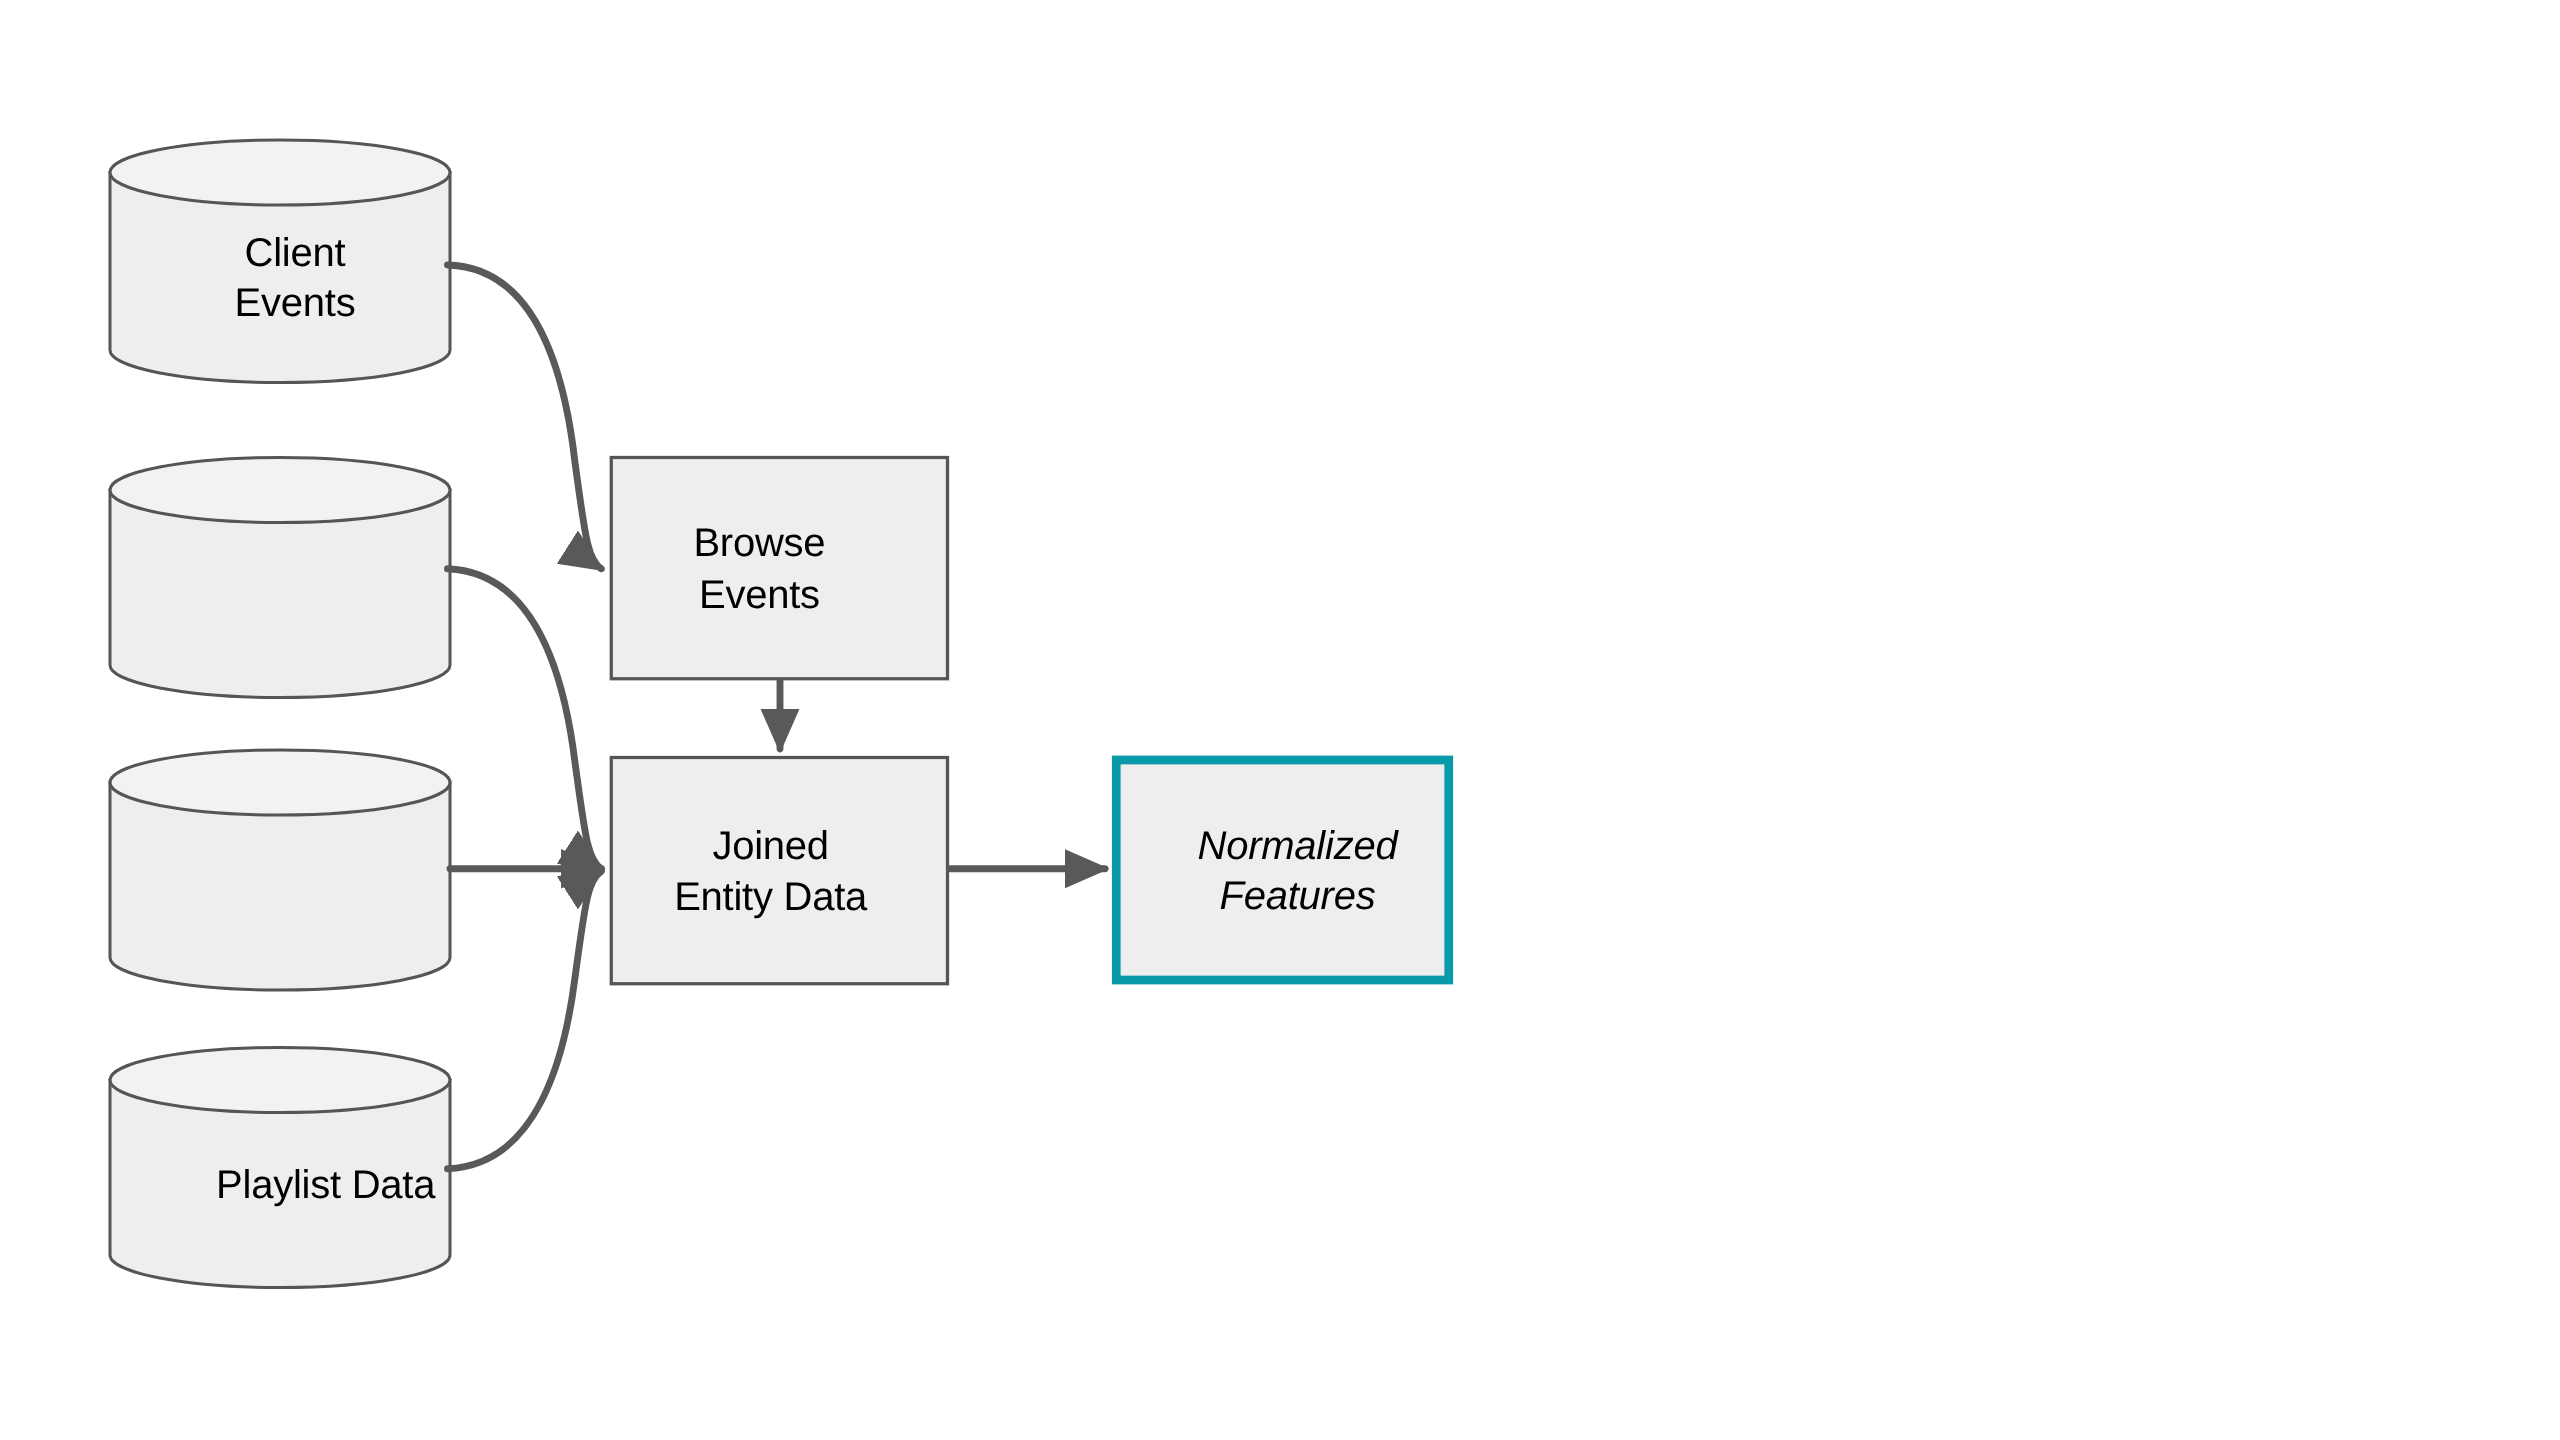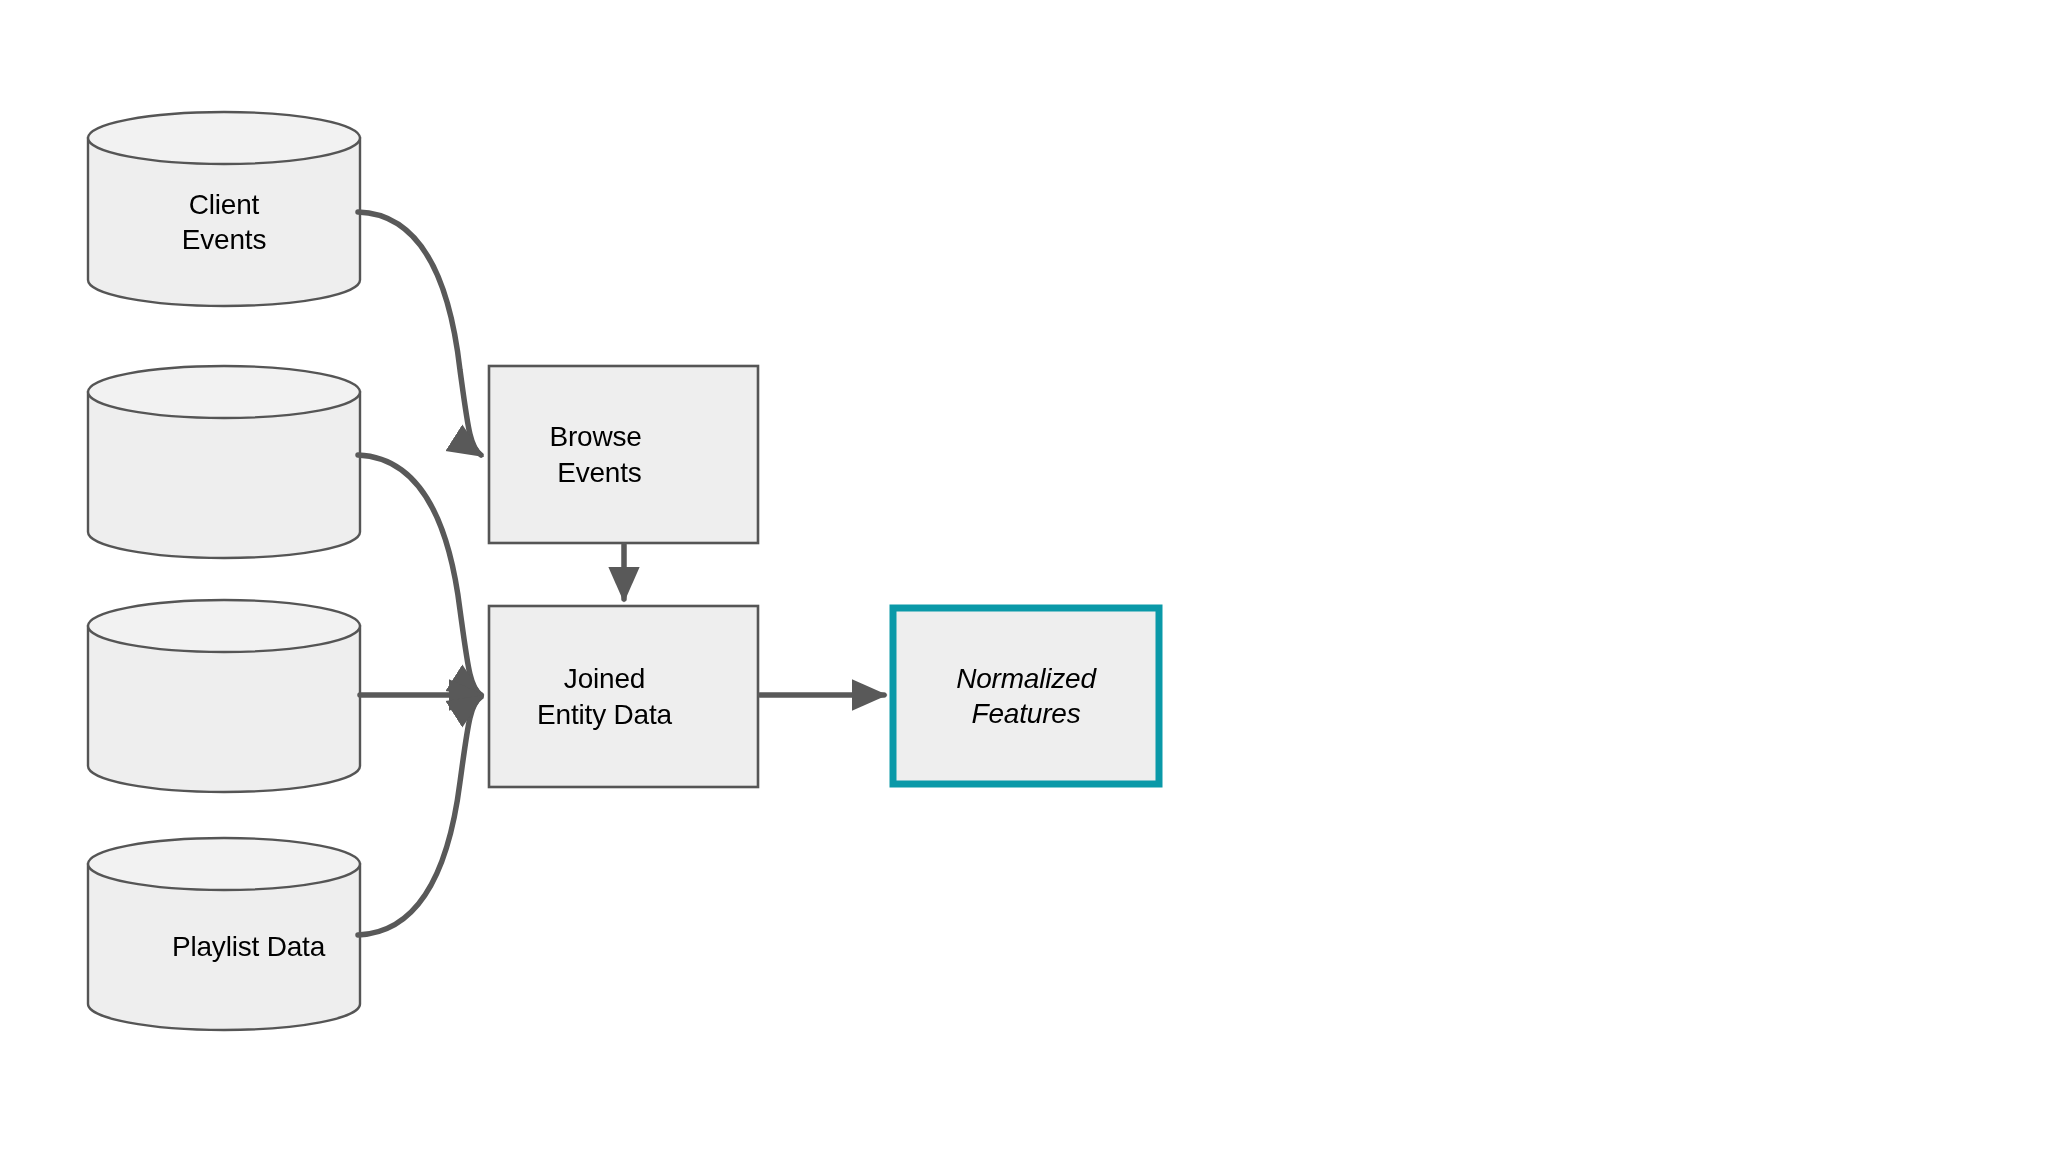--- a/index.html
+++ b/index.html
@@ -26,25 +26,26 @@
   }
   .node-label {
     position: absolute;
     display: flex;
     flex-direction: column;
     align-items: center;
     justify-content: center;
     text-align: center;
     color: #000000;
     font-family: "Liberation Sans", sans-serif;
-    font-size: 28px;
+    font-size: 32px;
     line-height: 1.26;
     letter-spacing: -0.2px;
     white-space: pre-line;
     pointer-events: none;
+    margin-left: 12px;
   }
 </style>
 </head>
 <body>
 
 <div id="canvas">
 
   <svg id="diagram-svg" viewBox="0 0 2048 1152">
     <defs>
       <marker id="arrow" viewBox="0 0 10 10" refX="9" refY="5" markerWidth="6.5" markerHeight="6.5" orient="auto-start-reverse">
@@ -91,21 +92,21 @@
     <path d="M 760 695 L 884 695" fill="none" stroke="#595959" stroke-width="5.5" stroke-linecap="round" marker-end="url(#arrow)"></path>
   </svg>
 
   <div class="node-label" style="left:88px; top:138px; width:272px; height:168px;">Client
 Events</div>
 
 
 
   <div class="node-label" style="left:88px; top:864px; width:321px; height:166px;">Playlist Data</div>
 
-  <div class="node-label" style="left:489px; top:366px; width:213px; height:177px;text-align:right;">Browse
+  <div class="node-label" style="left:489px; top:366px; width:213px; height:177px;">Browse
 Events</div>
 
   <div class="node-label" style="left:470px; top:606px; width:269px; height:181px;">Joined
 Entity Data</div>
 
   <div class="node-label" style="left:893px; top:608px; width:266px; height:176px;font-style:italic;">Normalized
 Features</div>
 
 </div>
 

